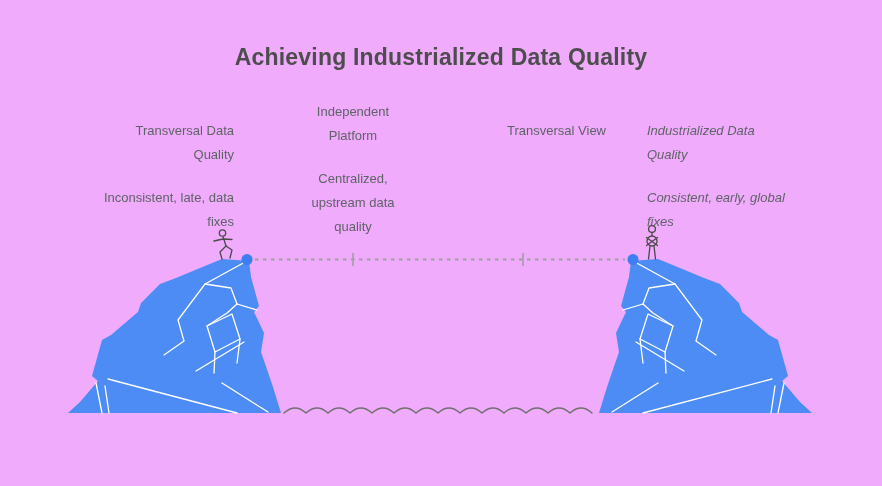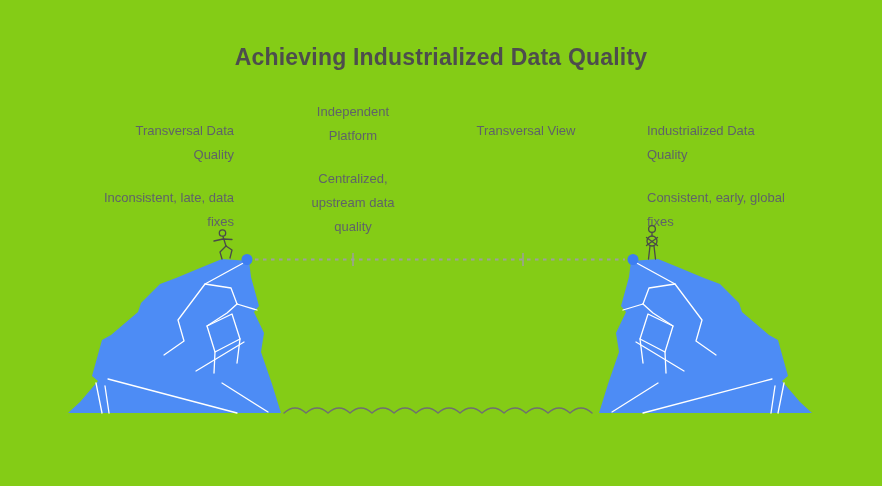--- a/index.html
+++ b/index.html
@@ -1,31 +1,31 @@
 <!DOCTYPE html>
 <html style="--cliff-blue: #4d8cf5; --anchor-dot-blue: #3d7ef2; --rope-gray: #9e9e9e; --title-gray: #4d4d4d; --text-gray: #5f6368; --figure-gray: #4a4a4a; --wave-gray: #707070;"><head>
 <meta charset="utf-8">
 <style>
   html,body{margin:0;padding:0;background:#ffffff;}
   .canvas{
-    position:relative;width:882px;height:486px;background:#84cc16;overflow:hidden;
+    position:relative;width:882px;height:486px;background:#f0abfc;overflow:hidden;
     font-family:"Liberation Sans",sans-serif;
   }
   .title{
     position:absolute;top:44px;left:0;width:100%;margin:0;
     text-align:center;font-size:23px;font-weight:700;letter-spacing:.2px;
     color:var(--title-gray,#4d4d4d);
   }
   .stage{position:absolute;color:var(--text-gray,#5f6368);font-size:13px;line-height:24px;}
   .stage p{margin:0;white-space:pre-line;}
   .stage .stage-body{margin-top:19px;}
   .s1{left:64px;top:119px;width:170px;text-align:right;}
   .s2{left:273px;top:100px;width:160px;text-align:center;}
-  .s3{left:446px;top:119px;width:160px;text-align:center;}
-  .s4{left:647px;top:119px;width:180px;text-align:left;}
+  .s3{left:446px;top:119px;width:160px;text-align:right;}
+  .s4{left:647px;top:119px;width:180px;text-align:left;font-style:italic;}
   svg.scene{position:absolute;left:0;top:0;}
   .cliff{fill:var(--cliff-blue,#4d8cf5);stroke:none;}
   .facet{fill:none;stroke:#ffffff;stroke-width:1.3;stroke-linecap:round;stroke-linejoin:round;}
   .rope{stroke:var(--rope-gray,#9e9e9e);stroke-width:2;stroke-dasharray:3.5 4.5;fill:none;}
   .tick{stroke:var(--rope-gray,#9e9e9e);stroke-width:1.5;}
   .anchor{fill:var(--anchor-dot-blue,#3d7ef2);}
   .figure{fill:none;stroke:var(--figure-gray,#4a4a4a);stroke-width:1.3;stroke-linecap:round;stroke-linejoin:round;}
   .wave{fill:none;stroke:var(--wave-gray,#707070);stroke-width:1.4;stroke-linecap:round;}
 </style>
 </head>

